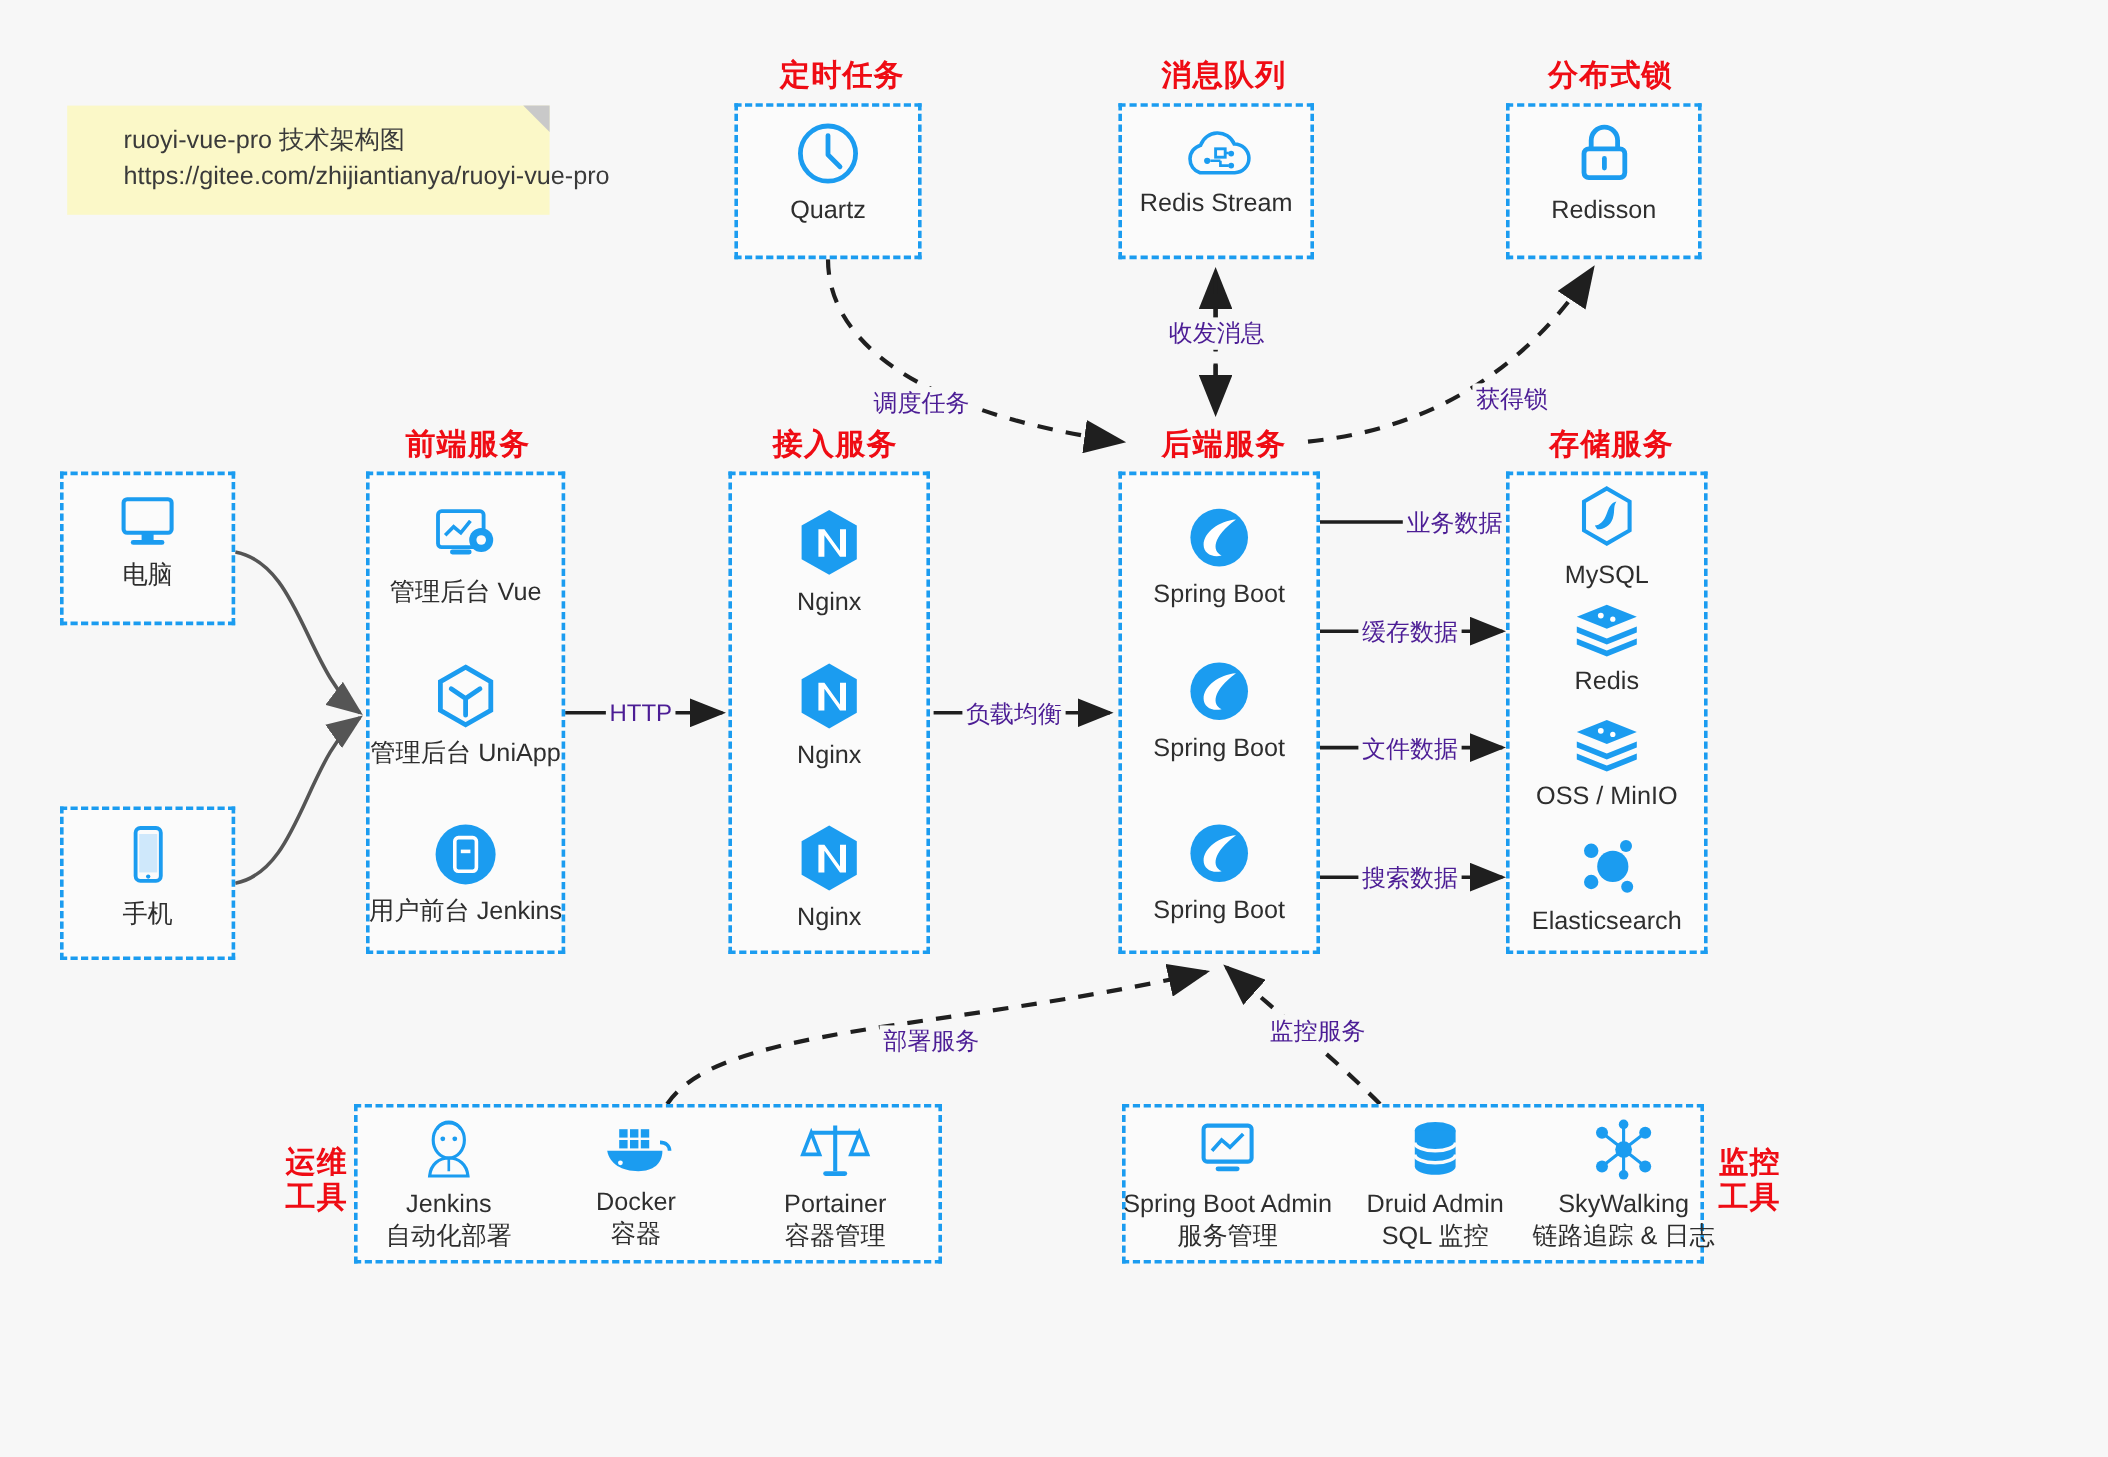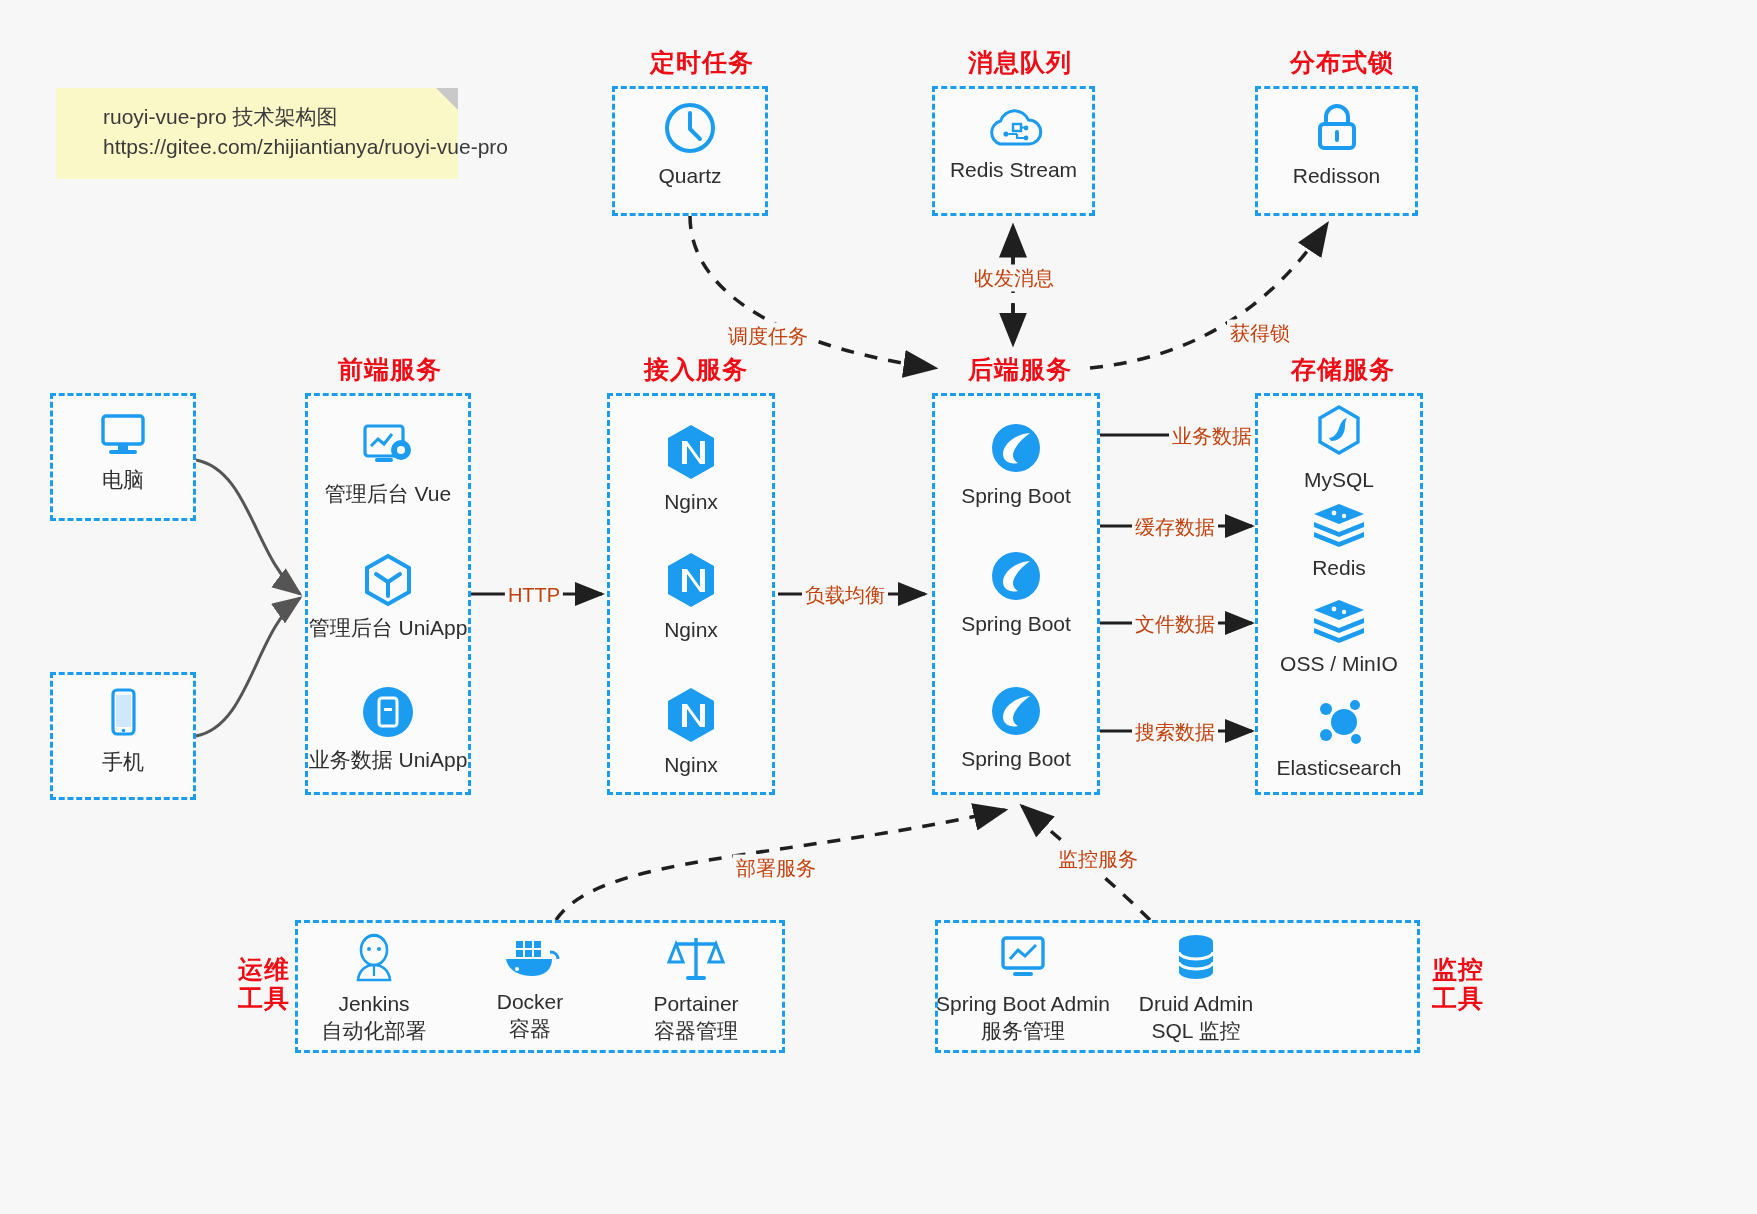--- a/index.html
+++ b/index.html
@@ -90,21 +90,21 @@
     right: 0;
     top: 0;
     width: 0; height: 0;
     border-left: 22px solid transparent;
     border-top: 22px solid #c9c9c9;
   }
   
   .edge-label {
     position: absolute;
     font-size: 20px;
-    color: #c2410c;
+    color: #4c1d95;
     background: #f7f7f7;
     padding: 0 3px;
     white-space: nowrap;
     transform: translate(-50%, -50%);
     z-index: 4;
   }
 </style>
 </head>
 <body>
 
@@ -239,21 +239,21 @@
     <span class="lbl">管理后台 UniApp</span>
   </div>
   <div class="node" style="left:305px; top:684px; width:166px;">
     <span class="ico">
       <svg width="56" height="56" viewBox="0 0 56 56">
         <circle cx="28" cy="28" r="25" fill="#1b9cf0"></circle>
         <rect x="19" y="14" width="18" height="28" rx="3" fill="none" stroke="#ffffff" stroke-width="3"></rect>
         <rect x="24" y="24" width="8" height="3" fill="#ffffff"></rect>
       </svg>
     </span>
-    <span class="lbl">业务数据 UniApp</span>
+    <span class="lbl">用户前台 Jenkins</span>
   </div>
 
   <div class="group-title" style="left:644px; top:353px;">接入服务</div>
   <div class="group" style="left:607px; top:393px; width:168px; height:402px;"></div>
   <div class="node" style="left:607px; top:422px; width:168px;">
     <span class="ico">
       <svg width="56" height="60" viewBox="0 0 56 60">
         <path d="M28,3 L51,16 L51,44 L28,57 L5,44 L5,16 Z" fill="#1b9cf0"></path>
         <path d="M19,42 L19,19 L24,19 L37,37 L37,19 L42,19 L42,42 L37,42 L24,24 L24,42 Z" fill="#ffffff"></path>
       </svg>
@@ -427,20 +427,36 @@
     <span class="ico">
       <svg width="50" height="52" viewBox="0 0 50 52">
         <ellipse cx="25" cy="10" rx="17" ry="7" fill="#1b9cf0"></ellipse>
         <path d="M8,10 L8,40 C8,44 16,47 25,47 C34,47 42,44 42,40 L42,10" fill="#1b9cf0"></path>
         <path d="M8,20 C8,24 16,27 25,27 C34,27 42,24 42,20" fill="none" stroke="#fbfbfb" stroke-width="3"></path>
         <path d="M8,30 C8,34 16,37 25,37 C34,37 42,34 42,30" fill="none" stroke="#fbfbfb" stroke-width="3"></path>
       </svg>
     </span>
     <span class="lbl">Druid Admin</span>
     <span class="lbl2">SQL 监控</span>
+  </div>
+  <div class="node" style="left:1264px; top:932px; width:178px;">
+    <span class="ico">
+      <svg width="56" height="52" viewBox="0 0 56 52">
+        <circle cx="28" cy="26" r="7" fill="#1b9cf0"></circle>
+        <circle cx="10" cy="12" r="5" fill="#1b9cf0"></circle>
+        <circle cx="46" cy="12" r="5" fill="#1b9cf0"></circle>
+        <circle cx="10" cy="40" r="5" fill="#1b9cf0"></circle>
+        <circle cx="46" cy="40" r="5" fill="#1b9cf0"></circle>
+        <circle cx="28" cy="5" r="4" fill="#1b9cf0"></circle>
+        <circle cx="28" cy="47" r="4" fill="#1b9cf0"></circle>
+        <path d="M28,26 L10,12 M28,26 L46,12 M28,26 L10,40 M28,26 L46,40 M28,26 L28,5 M28,26 L28,47" stroke="#1b9cf0" stroke-width="2.6"></path>
+      </svg>
+    </span>
+    <span class="lbl">SkyWalking</span>
+    <span class="lbl2">链路追踪 &amp; 日志</span>
   </div>
 
   <div id="edge-labels">
       <div class="edge-label" style="left: 768px; top: 336px;">调度任务</div>
       <div class="edge-label" style="left: 1014px; top: 278px;">收发消息</div>
       <div class="edge-label" style="left: 1260px; top: 333px;">获得锁</div>
       <div class="edge-label" style="left: 534px; top: 595px;">HTTP</div>
       <div class="edge-label" style="left: 845px; top: 595px;">负载均衡</div>
       <div class="edge-label" style="left: 1212px; top: 436px;">业务数据</div>
       <div class="edge-label" style="left: 1175px; top: 527px;">缓存数据</div>

